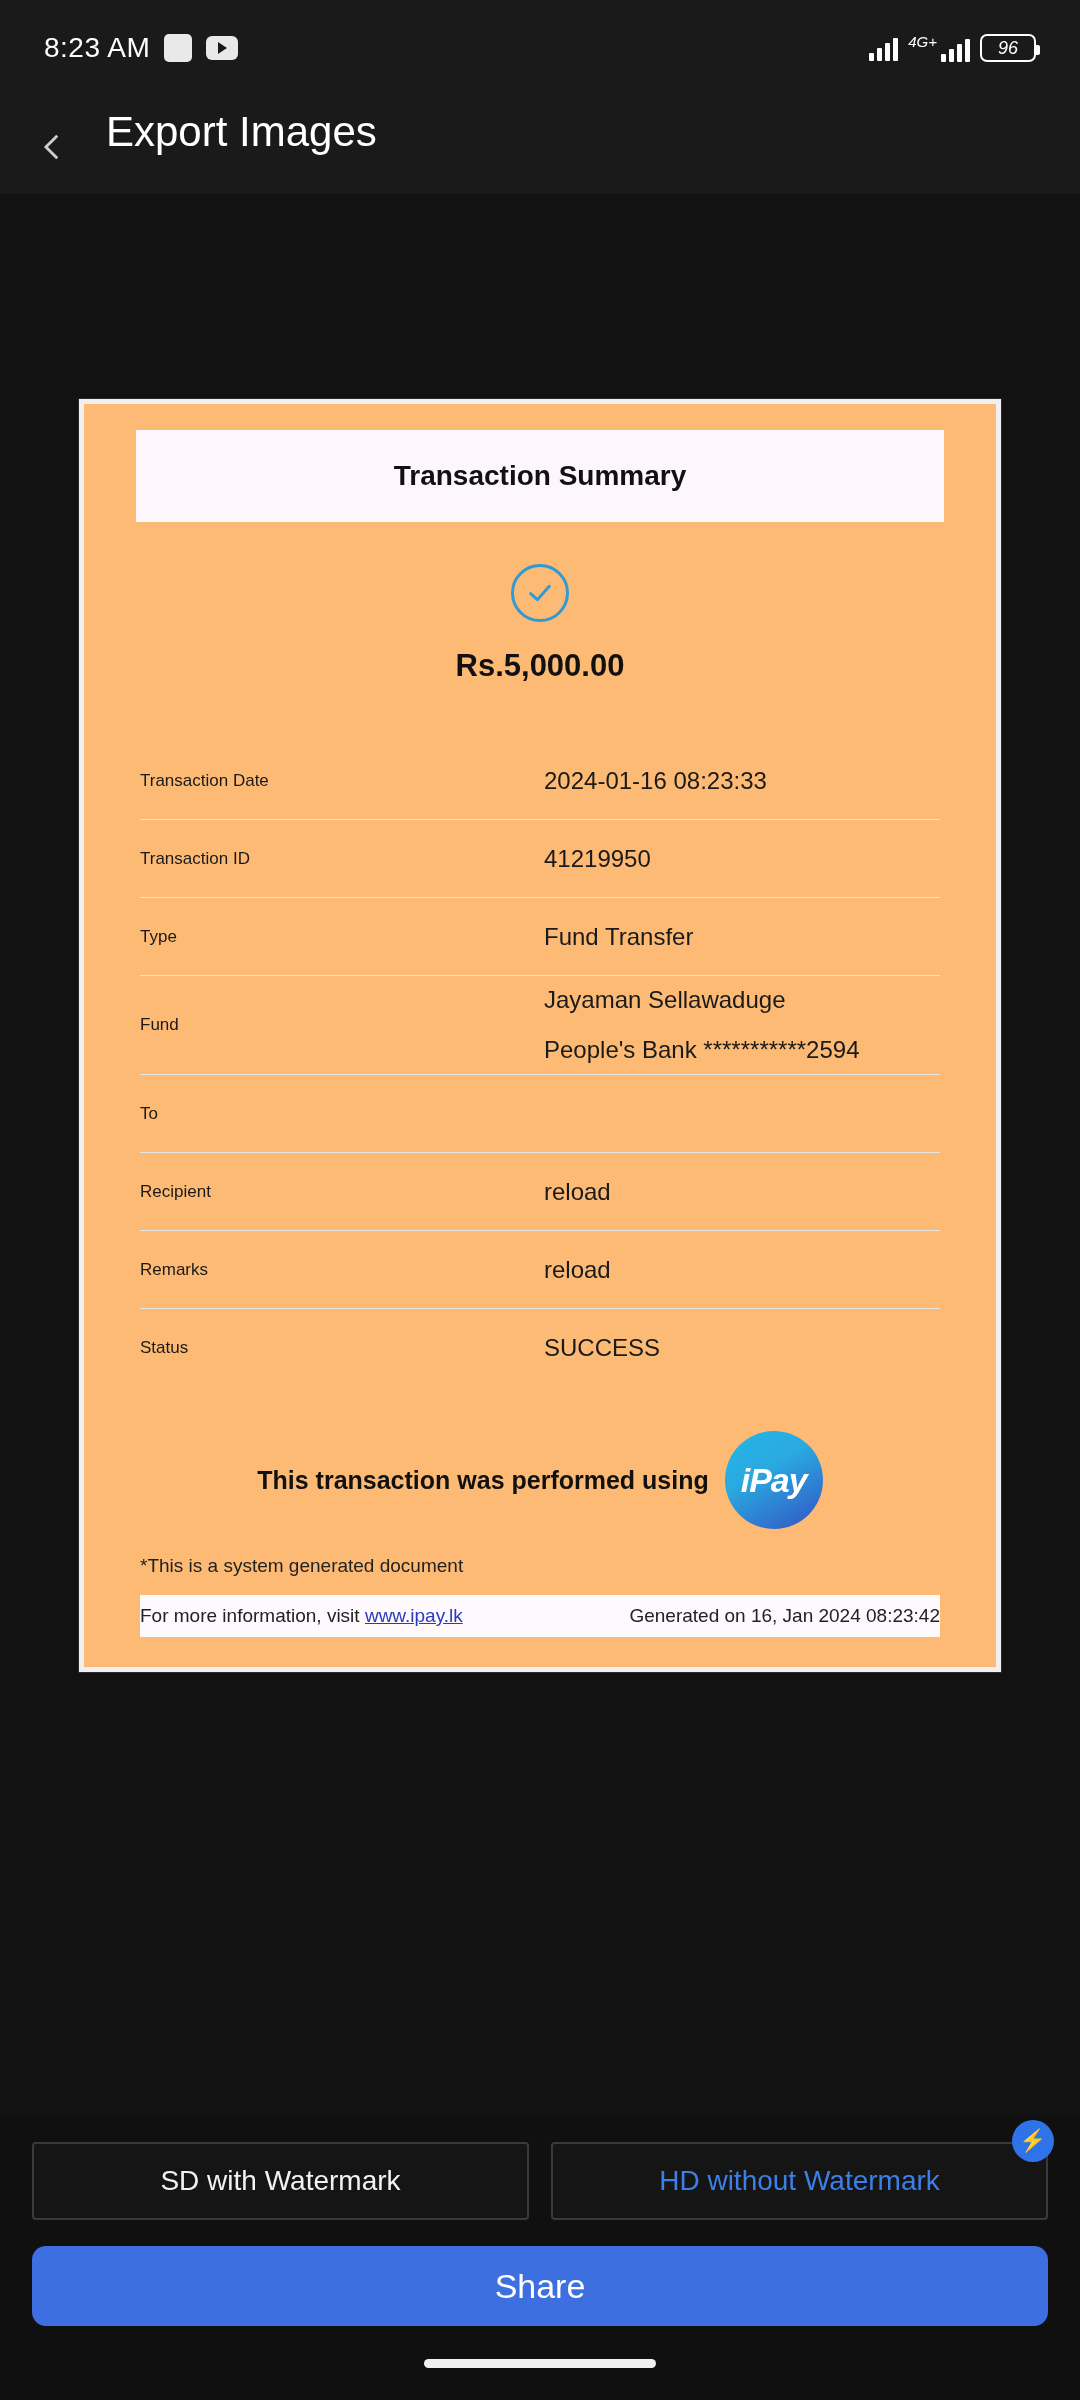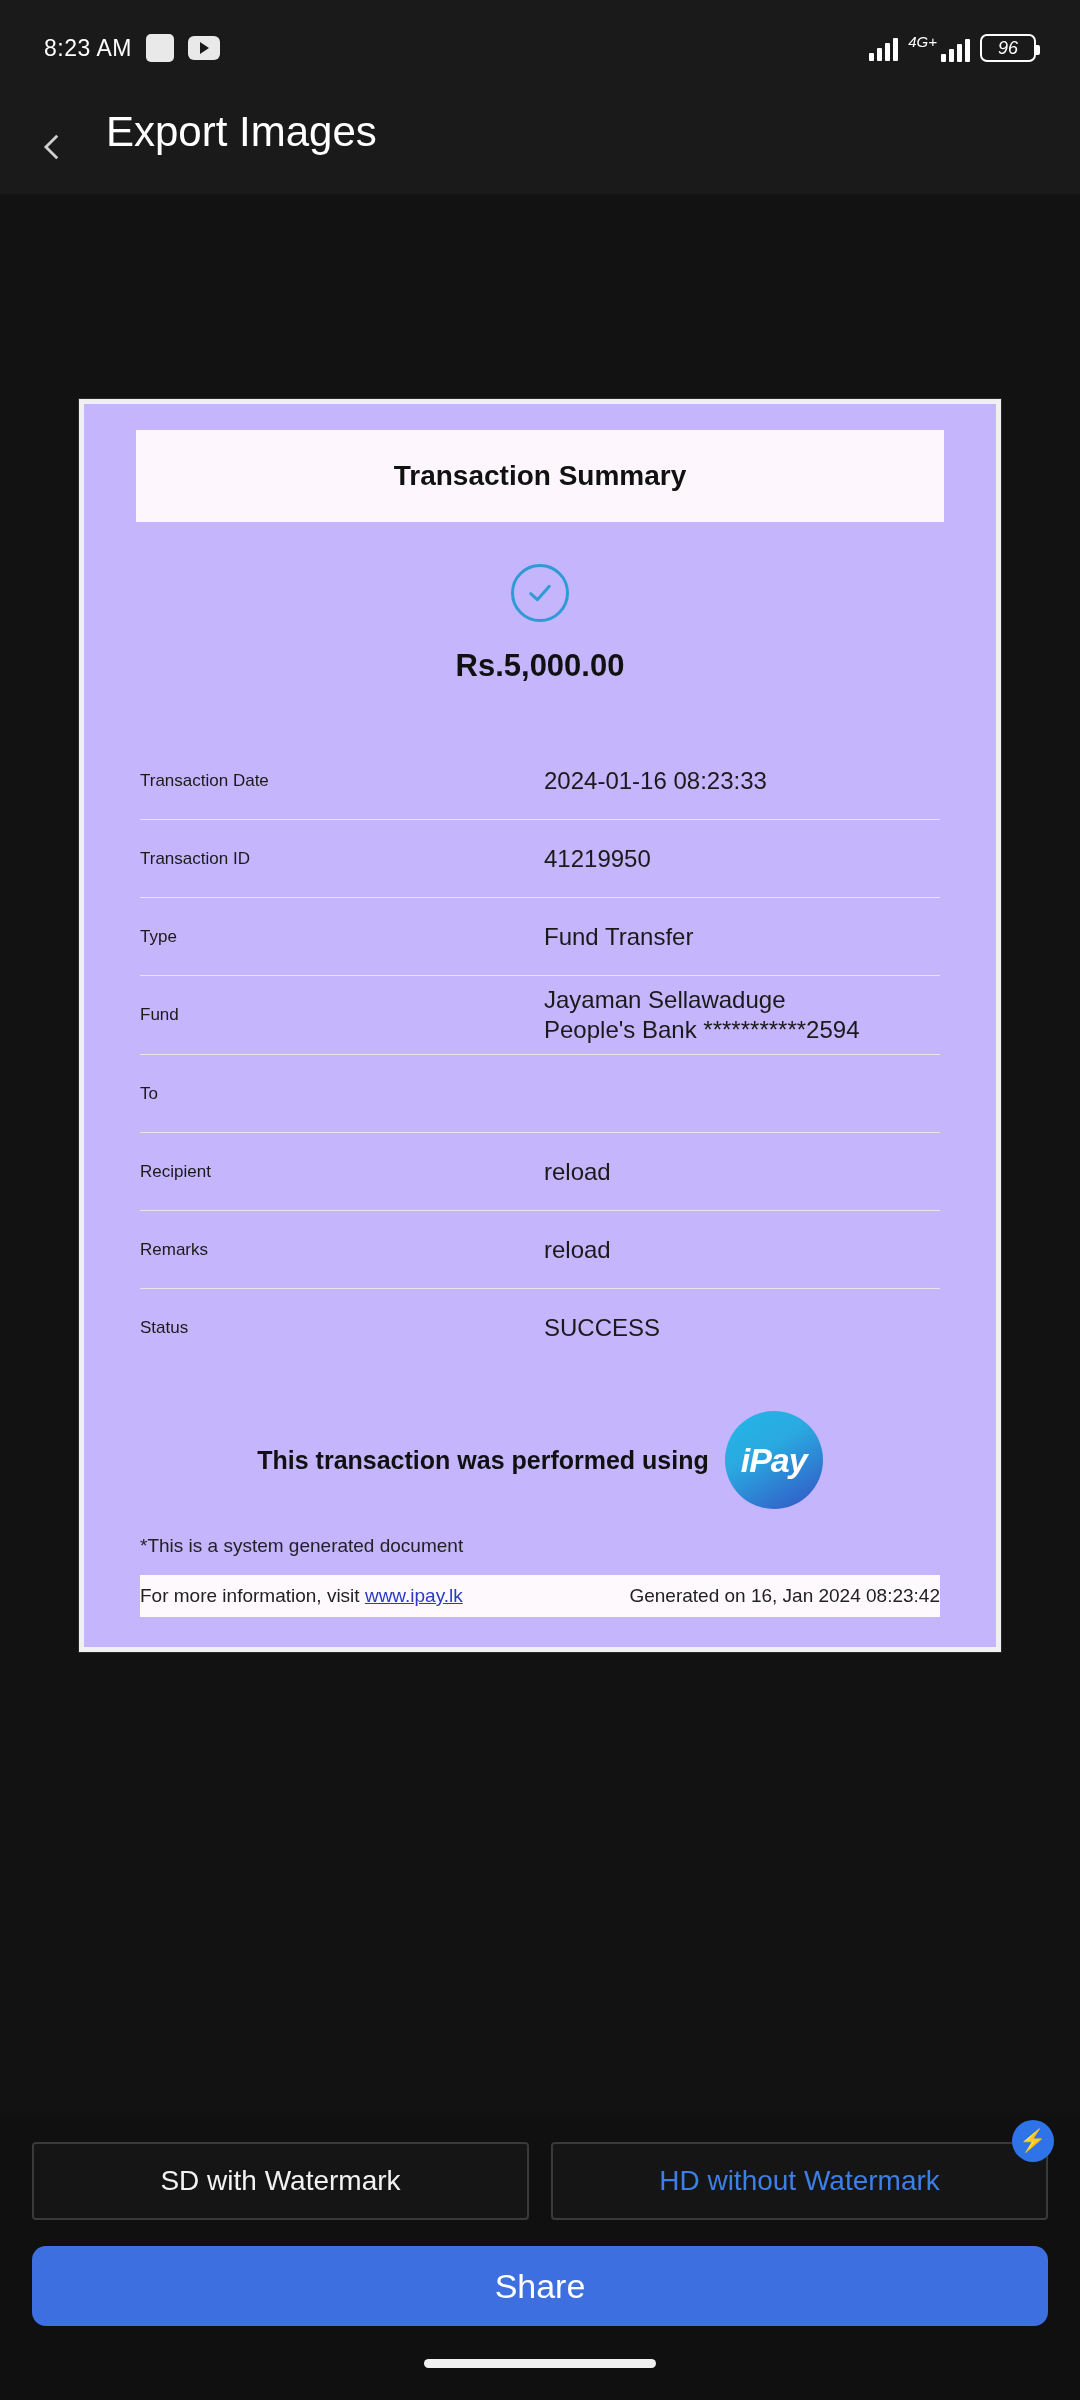--- a/index.html
+++ b/index.html
@@ -28,21 +28,21 @@
     padding: 0 44px;
     color: #ffffff;
     flex: 0 0 auto;
   }
   .status-left {
     display: flex;
     align-items: center;
     gap: 14px;
   }
   .clock {
-    font-size: 23px;
+    font-size: 28px;
     letter-spacing: 0.5px;
   }
   .app-chip {
     width: 28px; height: 28px;
     background: #e9e9e9;
     border-radius: 5px;
     display: inline-block;
   }
   .yt-chip {
     width: 32px; height: 24px;
@@ -155,21 +155,21 @@
   }
   .receipt-frame {
     margin-top: 205px;
     width: 922px;
     background: #ffffff;
     border: 5px solid #f0f0f0;
     box-shadow: 0 0 0 1px #2a2a2a;
     padding: 0;
   }
   .receipt {
-    background: #c4b5fd;
+    background: #fdba74;
     padding: 26px 56px 30px 56px;
   }
   .receipt-header {
     background: #fdf7fd;
     text-align: center;
     padding: 30px 0;
     font-size: 28px;
     font-weight: bold;
     color: #111;
     margin: 0 -4px;
@@ -209,21 +209,21 @@
   .row .label {
     width: 404px;
     font-size: 17px;
     color: #1a1a1a;
   }
   .row .value {
     flex: 1;
     font-size: 24px;
     color: #1a1a1a;
   }
-  .row .value div + div { margin-top: 2px; }
+  .row .value div + div { margin-top: 22px; }
   .performed {
     display: flex;
     align-items: center;
     justify-content: center;
     gap: 16px;
     margin-top: 44px;
     margin-bottom: 26px;
   }
   .performed .txt {
     font-size: 25px;

